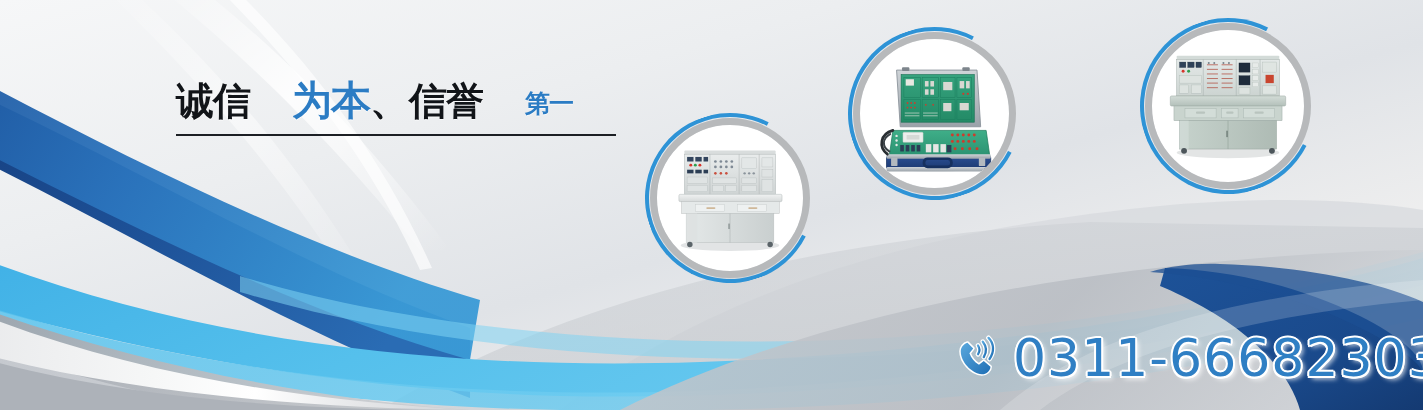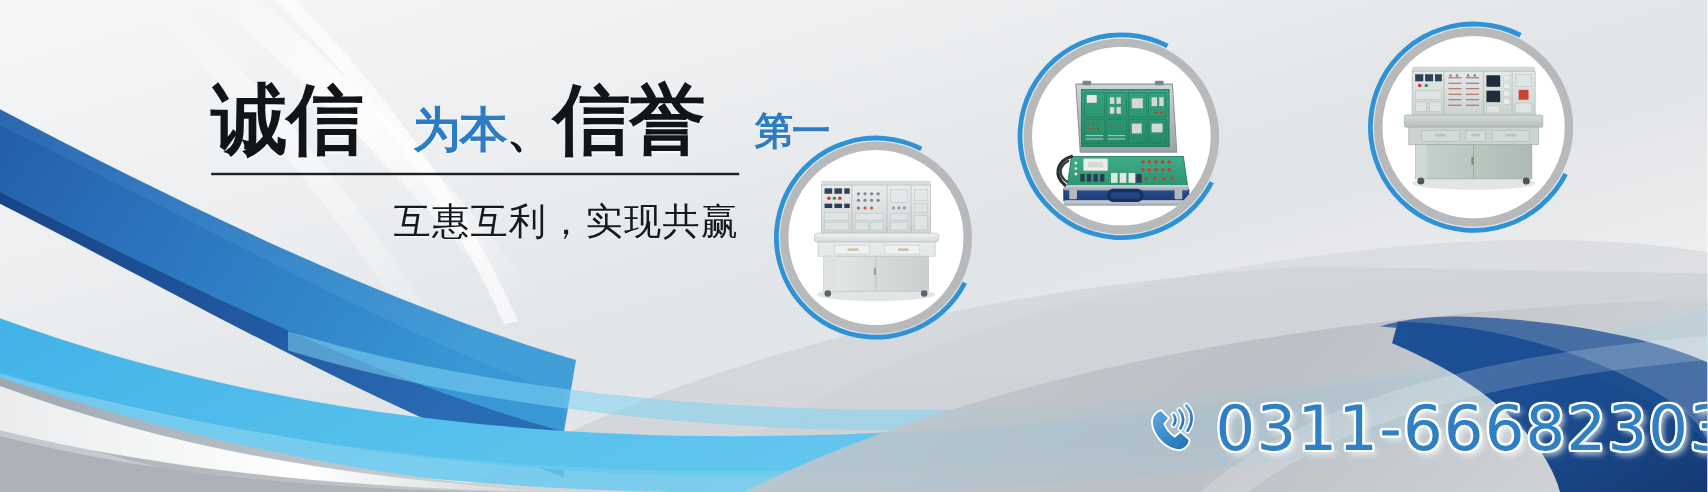--- a/index.html
+++ b/index.html
@@ -49,23 +49,23 @@
     line-height: 1.05;
     color: #111418;
     white-space: nowrap;
     letter-spacing: -1px;
     text-shadow: 0 1px 0 rgba(255,255,255,0.65);
   }
   .slogan-main .accent {
     color: #2b7cc4;
     margin-left: 42px;
   }
-  .slogan-main .seg-a { font-size: 64px; }
+  .slogan-main .seg-a { font-size: 38px; }
   .slogan-main .seg-b { font-size: 40px; }
-  .slogan-main .seg-c { font-size: 32px; vertical-align: 2px; }
+  .slogan-main .seg-c { font-size: 25px; vertical-align: 2px; }
   .slogan-rule {
     margin-top: 9px;
     height: 2px;
     width: 440px;
     background: #1c1f24;
   }
   .slogan-sub {
     margin-top: 18px;
     font-family: "DejaVu Sans", "Liberation Sans", sans-serif;
     font-size: 31px;
@@ -281,21 +281,20 @@
 
     <path d="M 220,-10 C 300,70 370,160 420,270 L 432,268
              C 382,156 312,64 232,-14 Z" fill="#ffffff" opacity="0.65"></path>
   </svg>
 
   <div class="slogan-block">
     <div class="slogan-main">
       <span class="seg-a">诚信</span><span class="seg-b accent">为本</span><span class="seg-b">、</span><span class="seg-a">信誉</span><span class="seg-c accent">第一</span>
     </div>
     <div class="slogan-rule"></div>
-    <div class="slogan-sub">互惠互利，实现共赢</div>
   </div>
 
   <div class="circle" id="circle-1">
     <div class="photo">
       <svg viewBox="0 0 160 160">
         <defs>
           <linearGradient id="wbPanel" x1="0" y1="0" x2="0" y2="1">
             <stop offset="0%" stop-color="#e9ecec"></stop>
               <stop offset="100%" stop-color="#cfd4d4"></stop>
           </linearGradient>

